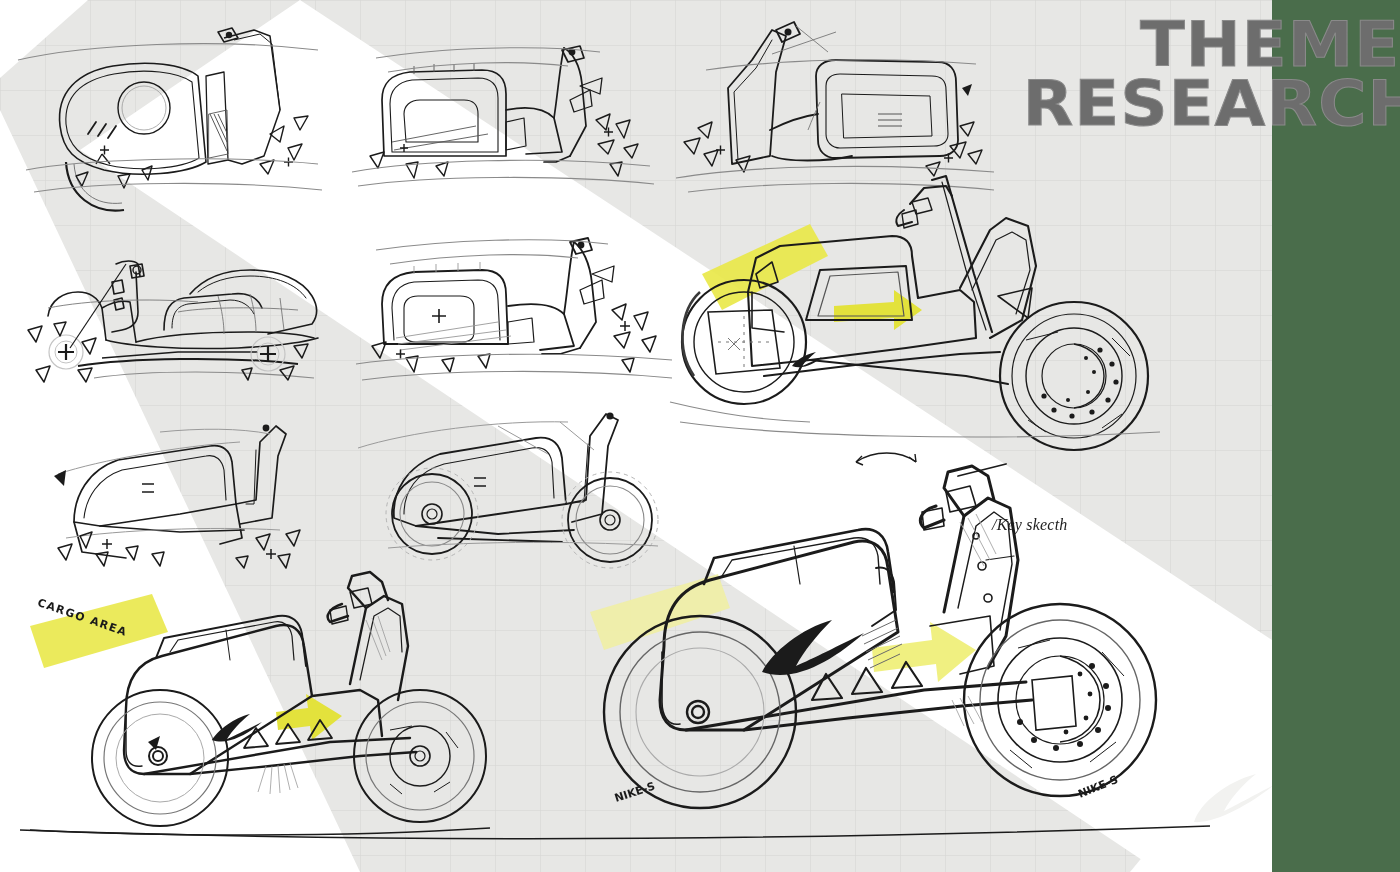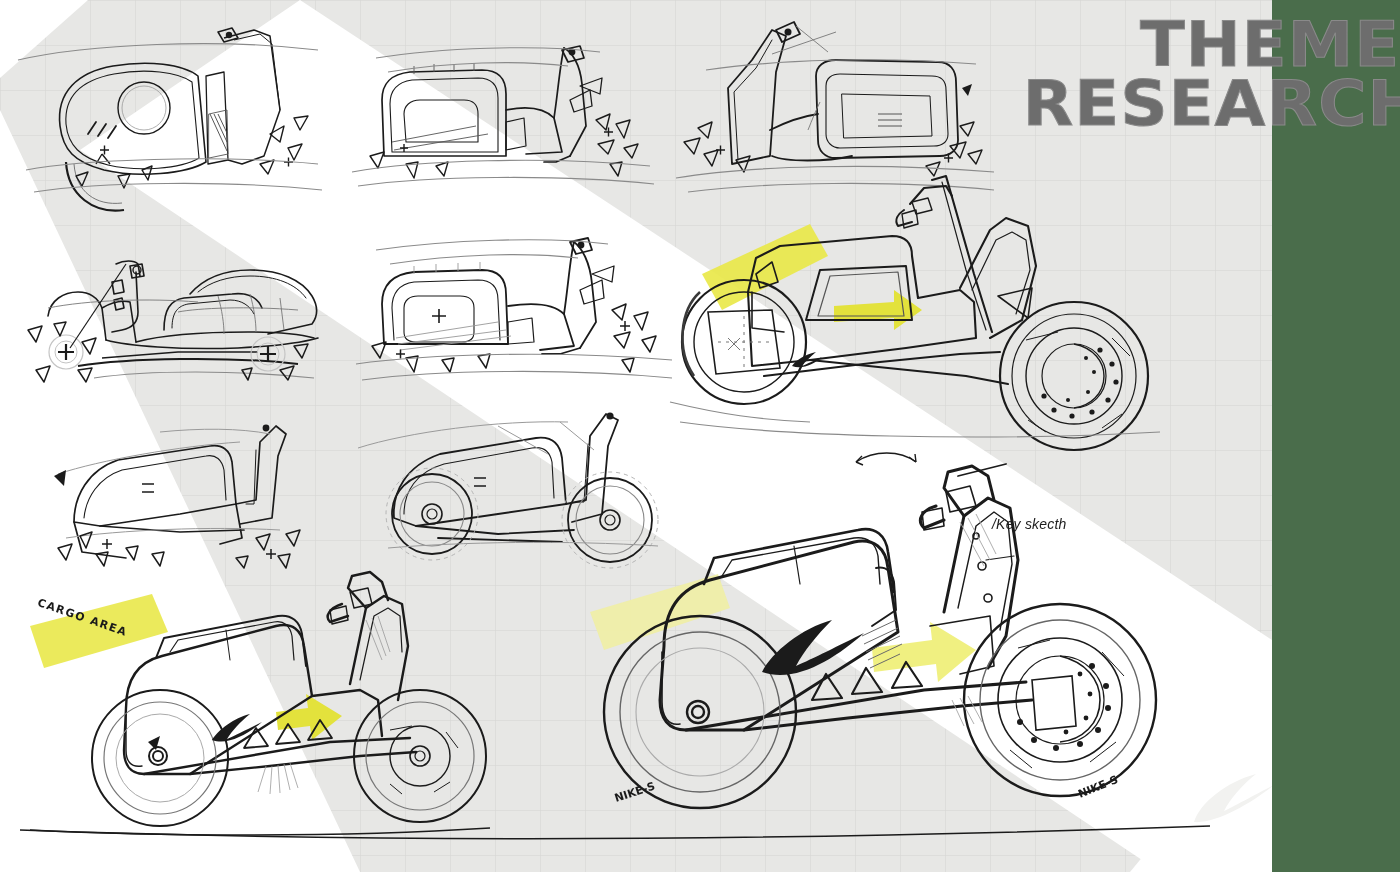--- a/index.html
+++ b/index.html
@@ -40,23 +40,23 @@
     white-space:nowrap;
     -webkit-text-stroke:1px #8a8a8a;
     z-index:30;
     pointer-events:none;
   }
   #title .l2{display:block;margin-right:-22px;}
 
   
   #keycap{
     position:absolute;left:992px;top:516px;
-    font-family:Liberation Sans, sans-serif;
+    font-family:Liberation Serif, serif;
     font-style:italic;
-    font-size:14px;
+    font-size:16px;
     color:#1d1d1d;
     letter-spacing:0.2px;
     z-index:25;
   }
 
   
   #cargo{
     position:absolute;left:40px;top:596px;
     font-family:"DejaVu Sans", sans-serif;
     font-size:11px;font-weight:600;

